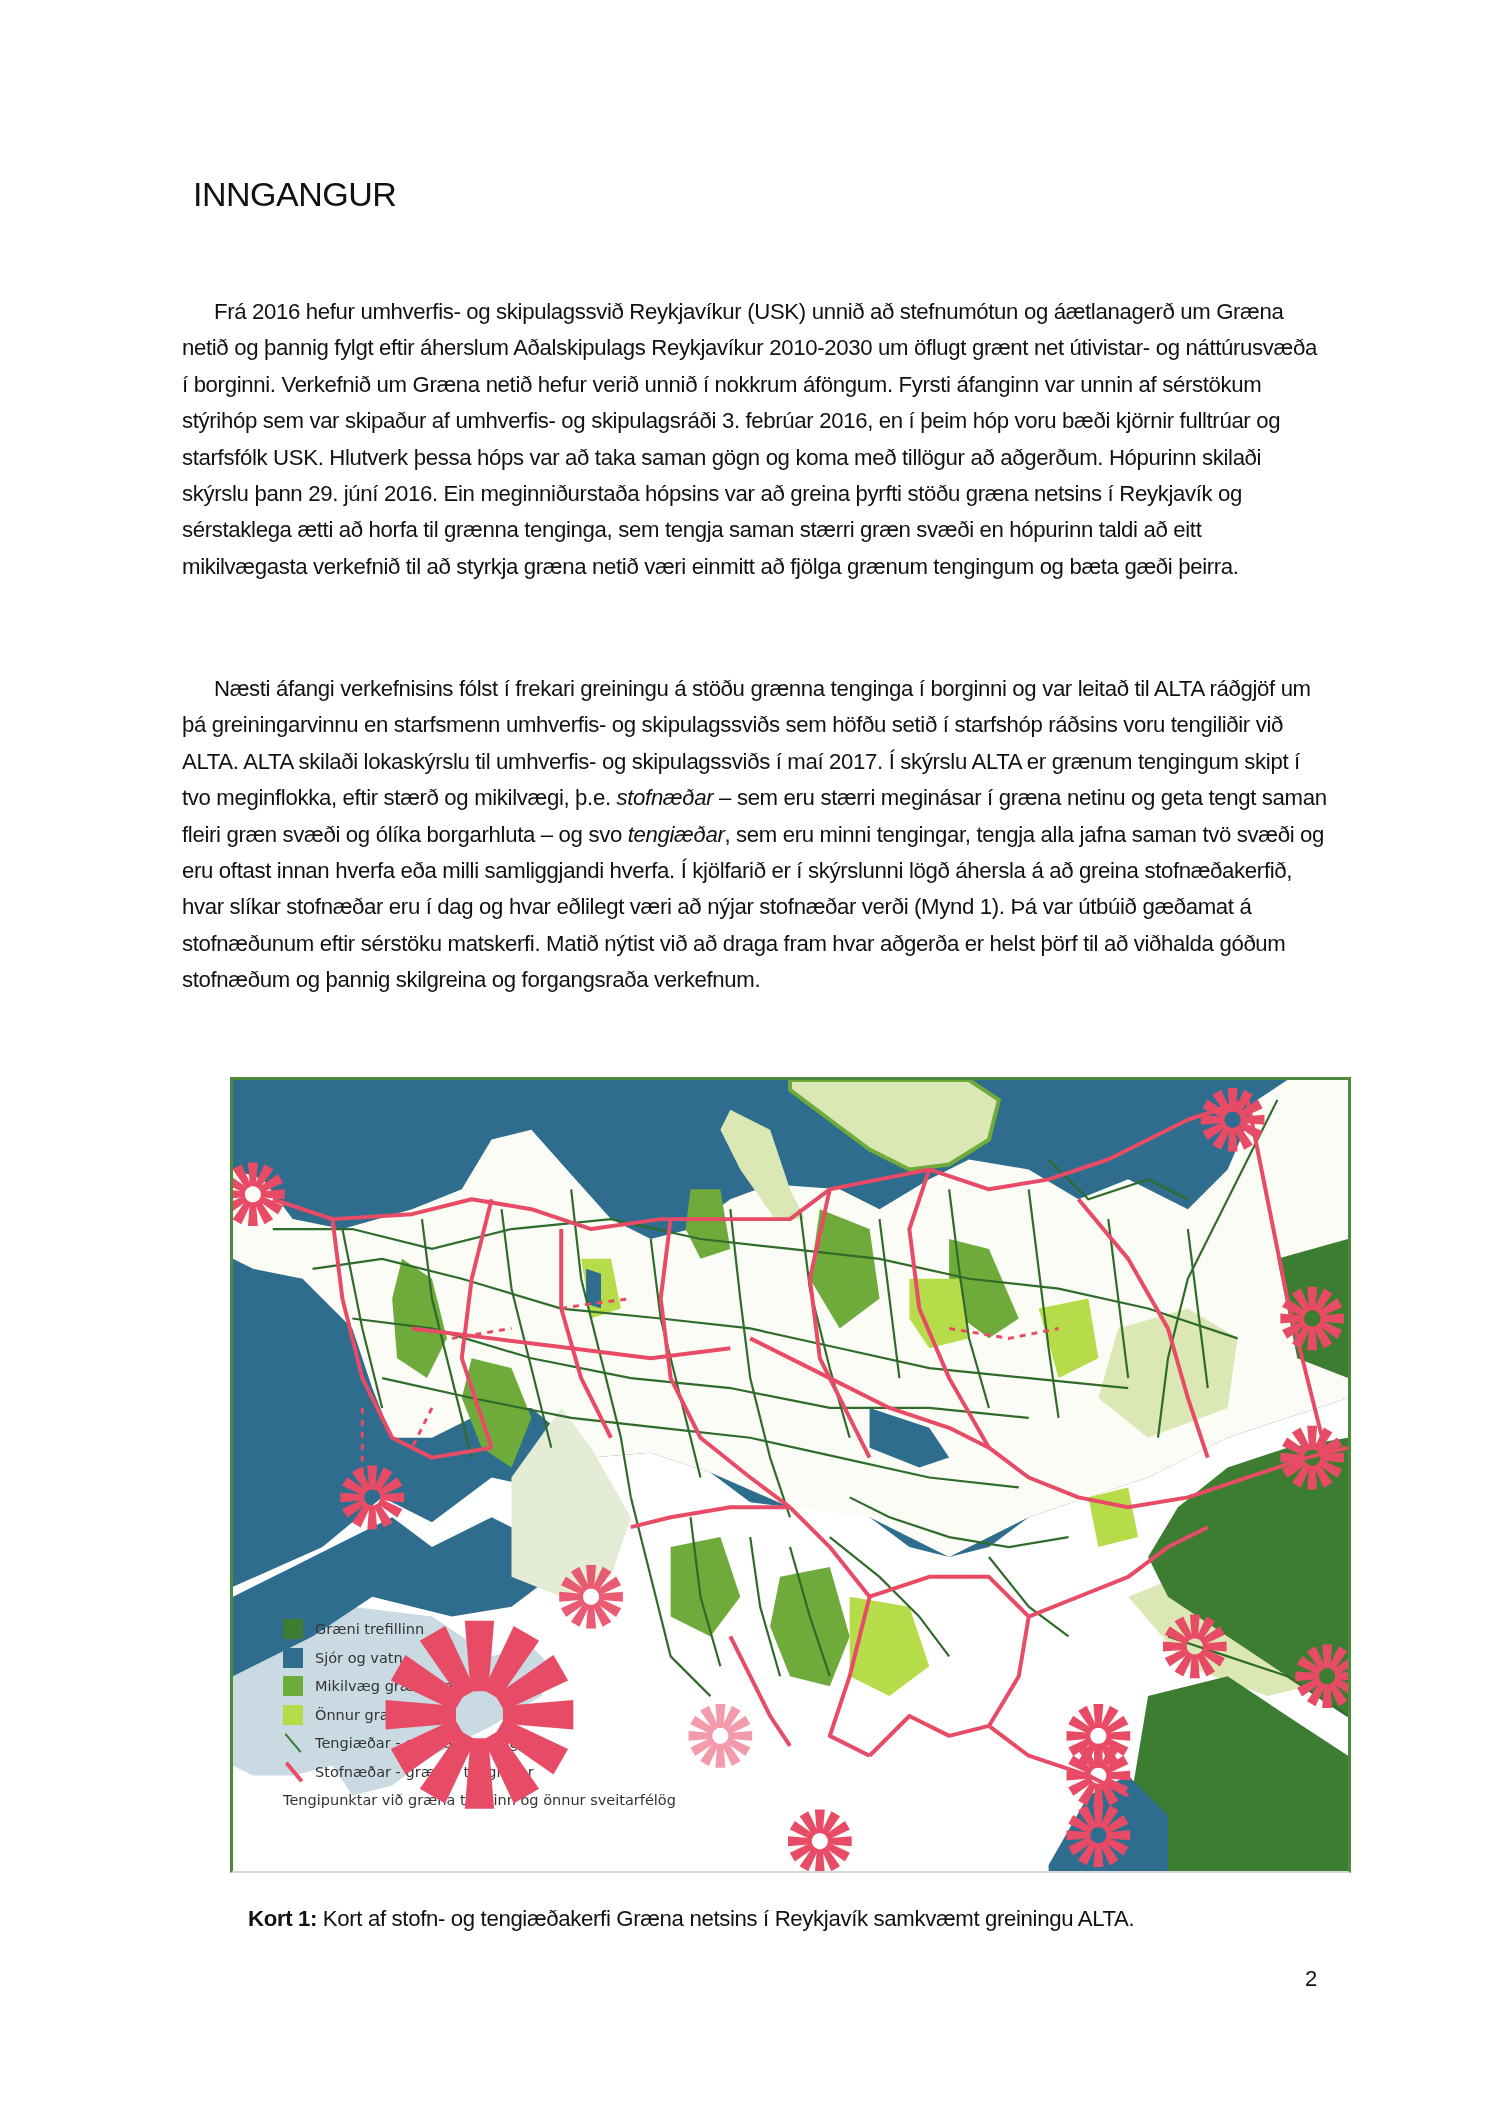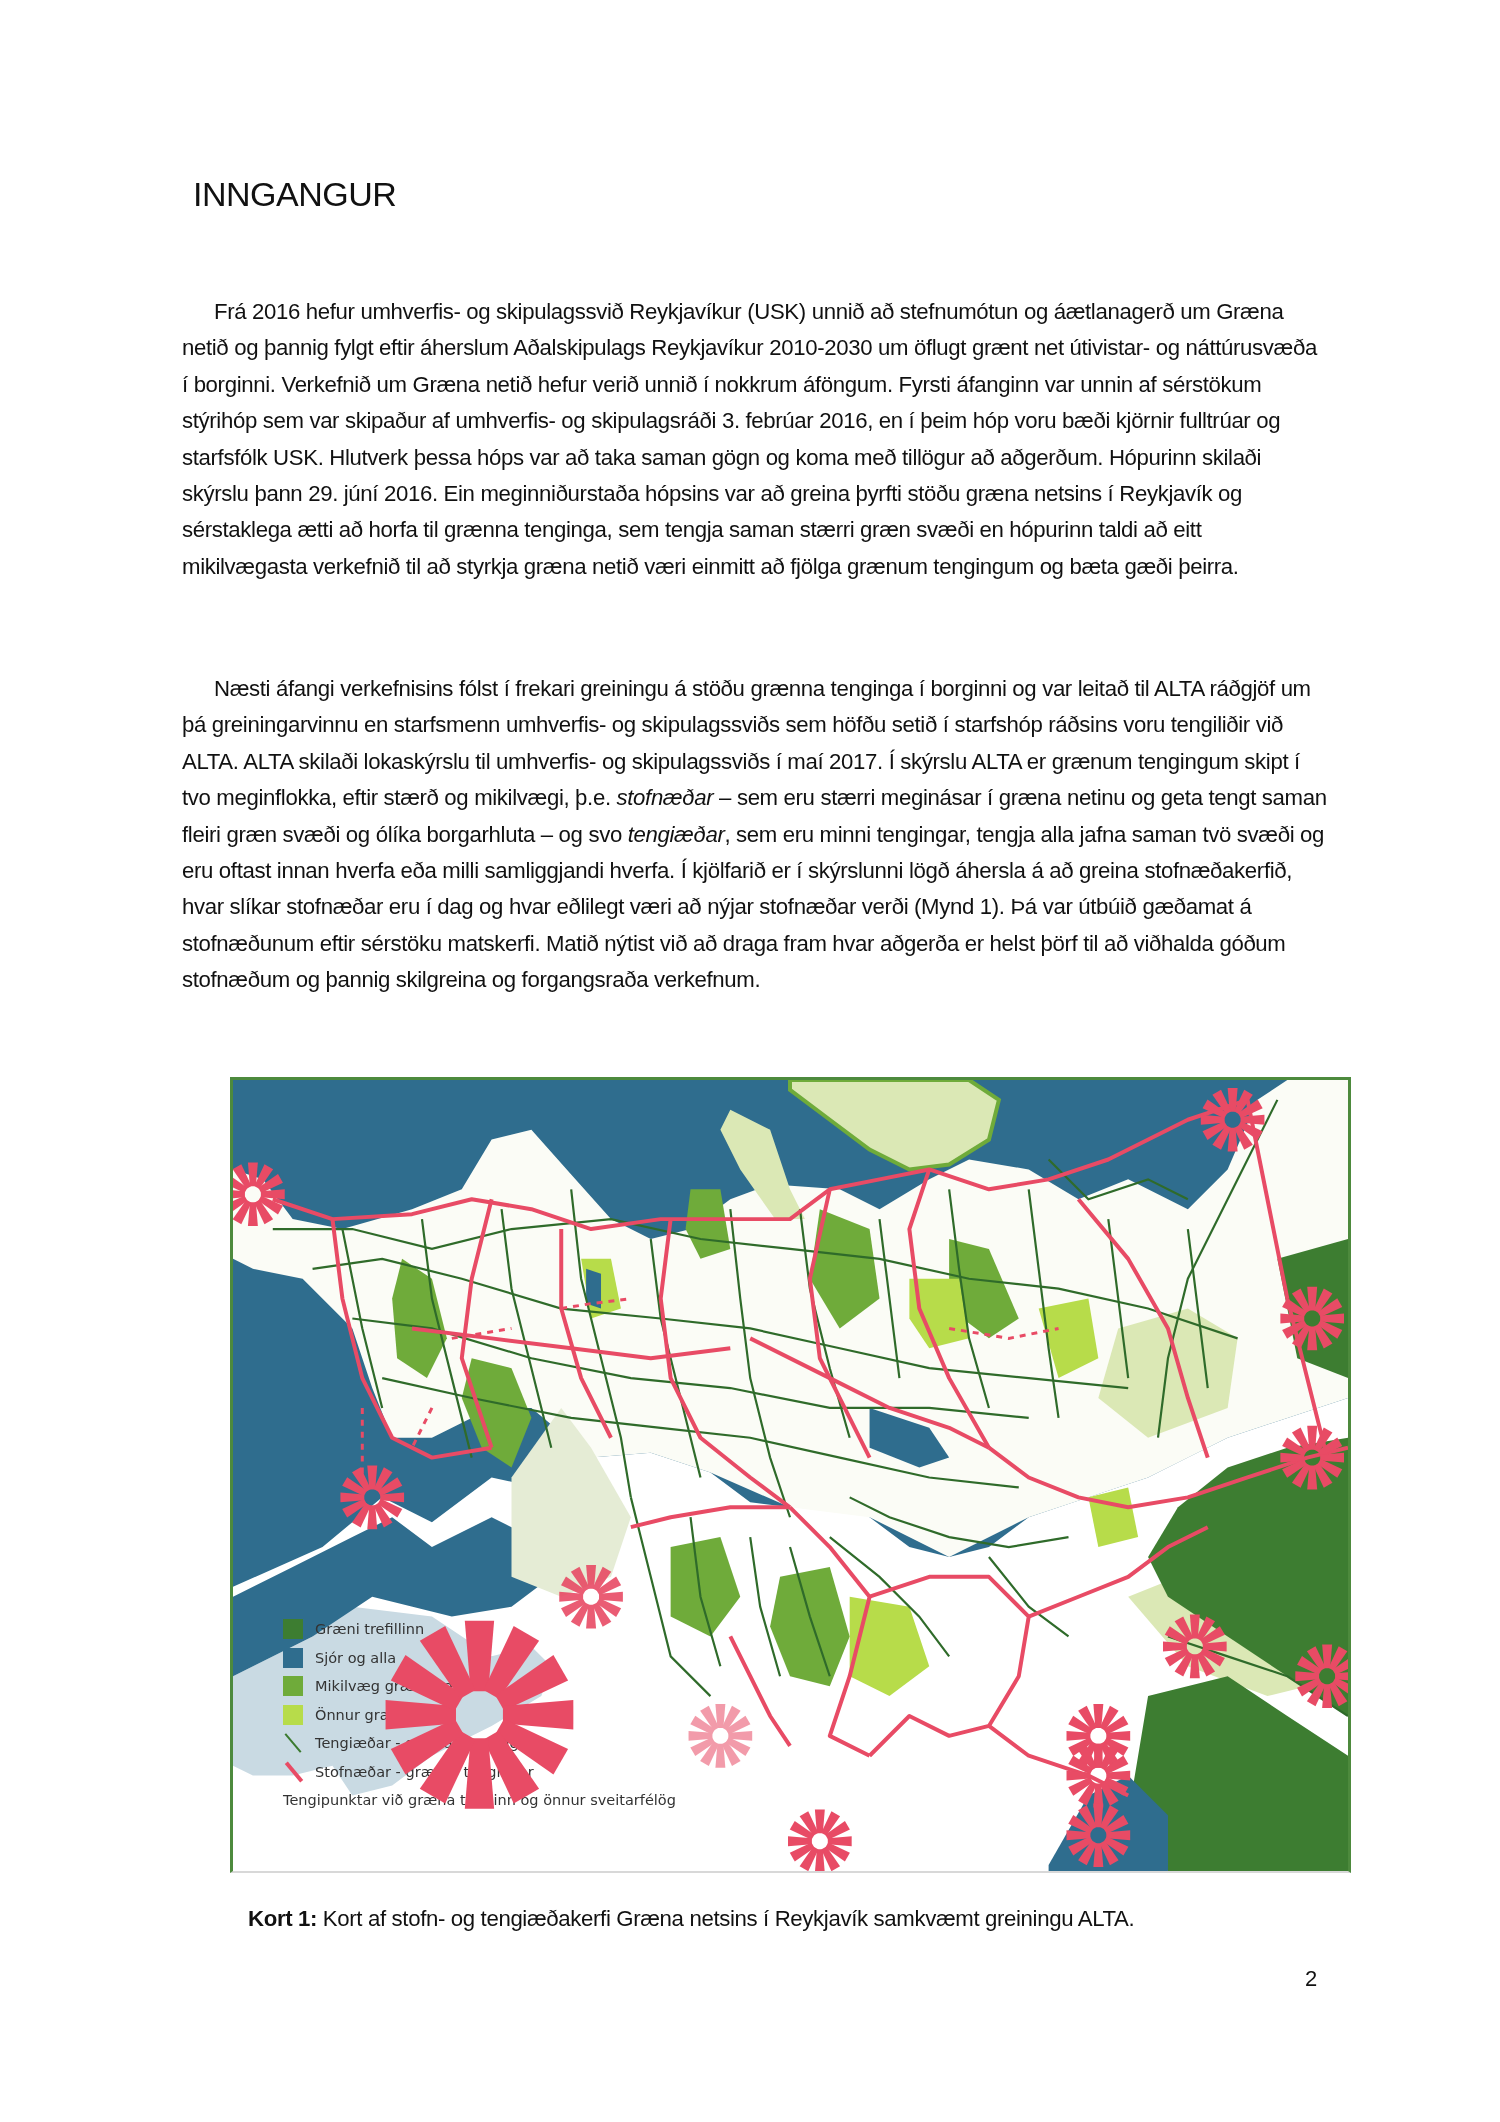--- a/index.html
+++ b/index.html
@@ -178,21 +178,21 @@
     <use href="#burst" x="490" y="660" opacity="0.55"></use>
   </svg>
 
   <div class="legend">
     <div class="legend-row">
       <span class="swatch" style="background:#3d7d31"></span>
       <span>Græni trefillinn</span>
     </div>
     <div class="legend-row">
       <span class="swatch" style="background:#2f6d8e"></span>
-      <span>Sjór og alla</span>
+      <span>Sjór og vatn</span>
     </div>
     <div class="legend-row">
       <span class="swatch" style="background:#6fab3a"></span>
       <span>Mikilvæg græn svæði</span>
     </div>
     <div class="legend-row">
       <span class="swatch" style="background:#b7dc4a"></span>
       <span>Önnur græn svæði</span>
     </div>
     <div class="legend-row">

